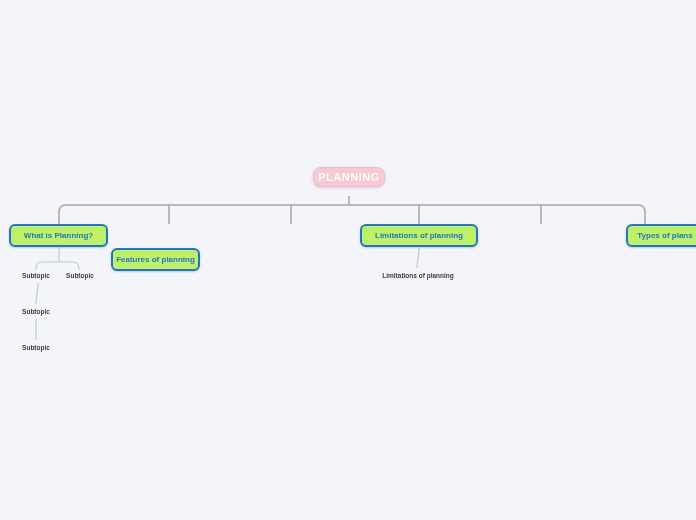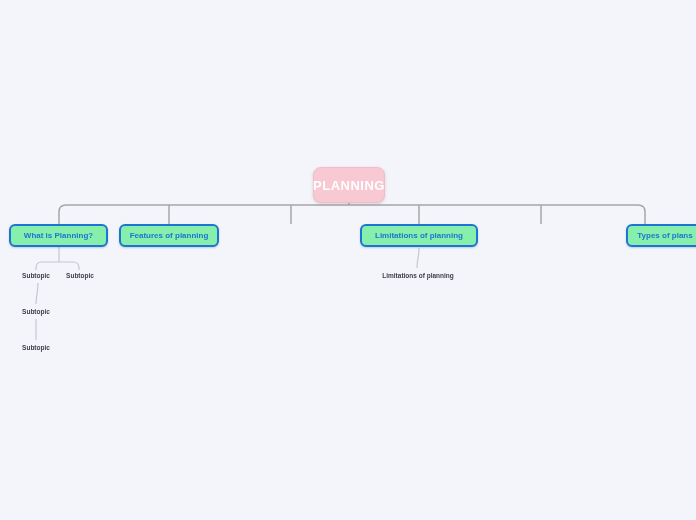--- a/index.html
+++ b/index.html
@@ -29,47 +29,47 @@
     left:0;top:0;
     width:696px;height:520px;
     pointer-events:none;
   }
   svg.connectors path{fill:none;}
   svg.connectors .trunk{stroke:var(--connector);stroke-width:1.5;}
   svg.connectors .sub{stroke:var(--sub-connector);stroke-width:1.2;}
   .node-root{
     position:absolute;
     left:313px;top:167px;
-    width:72px;height:36px;
+    width:72px;height:20px;
     background:var(--root-fill);
     border:1px solid #f3bcc9;
     border-radius:8px;
     box-shadow:0 1px 3px rgba(120,90,100,0.25);
     display:flex;align-items:center;justify-content:center;
     color:var(--root-text);
-    font-size:13px;font-weight:bold;letter-spacing:0.5px;
+    font-size:11px;font-weight:bold;letter-spacing:0.5px;
     box-sizing:border-box;
     cursor:pointer;
   }
   .node-child{
     position:absolute;
     top:224px;height:23px;
-    background:#86efac;
+    background:#bef264;
     border:2px solid var(--child-border);
     border-radius:6px;
     box-shadow:0 1px 2px rgba(60,80,120,0.25);
     display:flex;align-items:center;justify-content:center;
     color:var(--child-text);
     font-size:8px;font-weight:bold;
     box-sizing:border-box;
     white-space:nowrap;
     cursor:pointer;
   }
   .node-c0{left:9px;width:99px;}
-  .node-c1{left:119px;width:100px;}
+  .node-c1{left:111px;width:89px;margin-top:24px;}
   .node-c2{left:231px;width:120px;}
   .node-c3{left:360px;width:118px;}
   .node-c4{left:486px;width:111px;}
   .node-c5{left:606px;width:78px;margin-left:20px;}
   .subtopic{
     position:absolute;
     transform:translateX(-50%);
     color:var(--subtopic-text);
     font-size:6.5px;font-weight:bold;
     white-space:nowrap;

